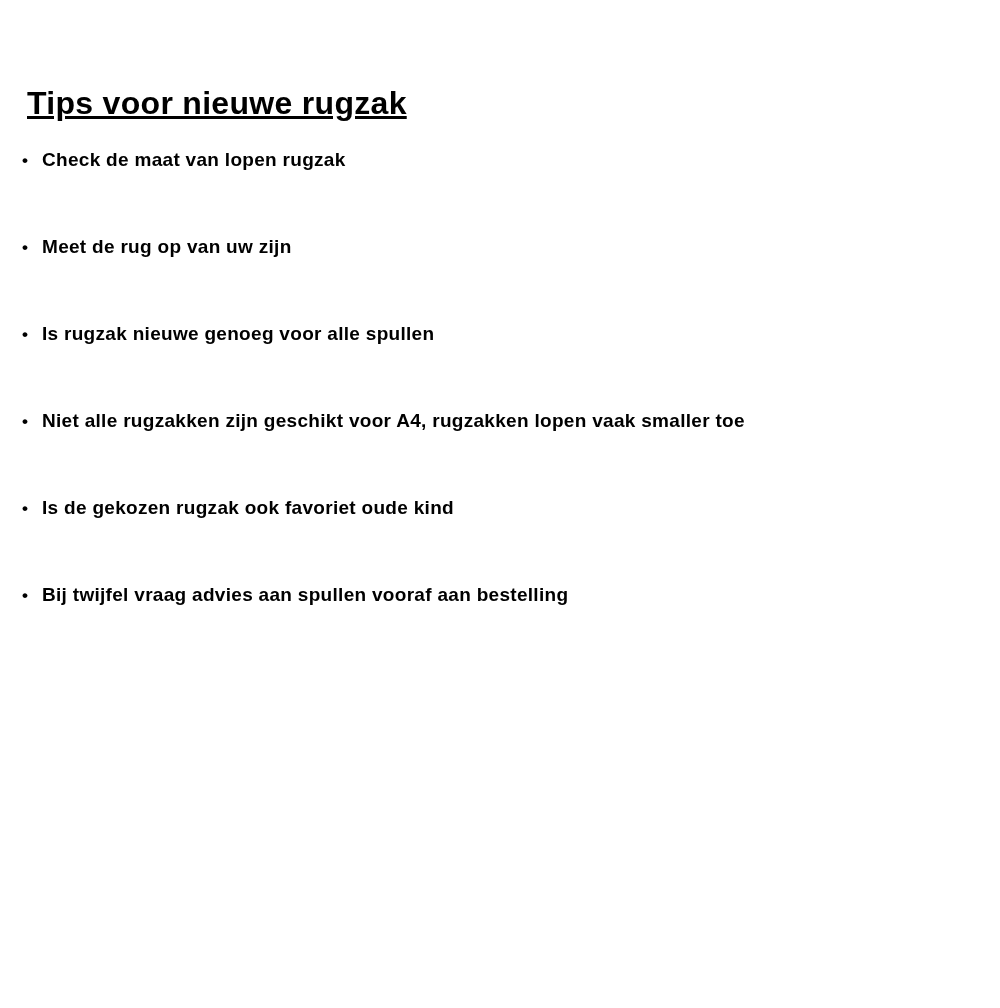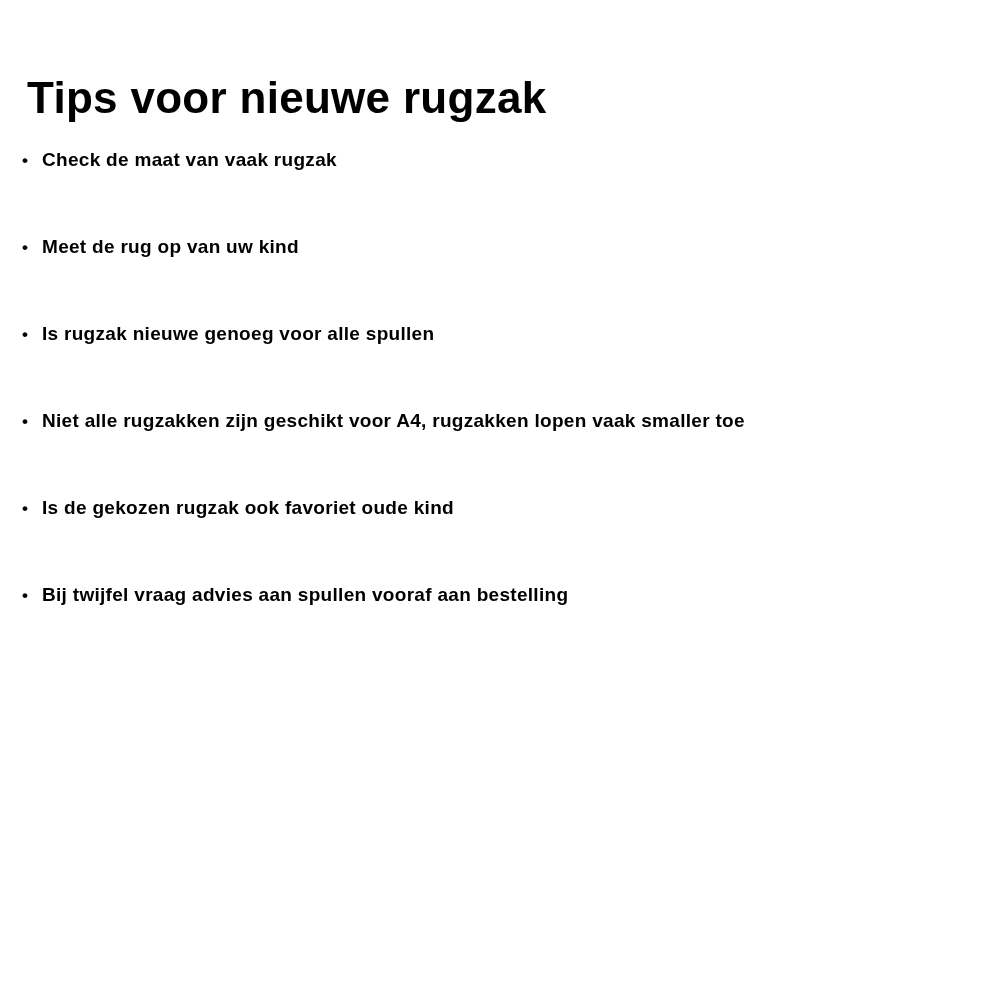--- a/index.html
+++ b/index.html
@@ -12,25 +12,26 @@
     width: 1000px;
     height: 1008px;
     background: #ffffff;
     color: #000000;
     font-family: "Liberation Sans", sans-serif;
     overflow: hidden;
   }
   .page-title {
     position: absolute;
     left: 27px;
-    top: 44px;
-    font-size: 44px;
+    top: 64px;
+    font-size: 32px;
     font-weight: bold;
     letter-spacing: 0.3px;
     white-space: nowrap;
+    text-decoration: underline;
   }
   .tips-list {
     list-style: none;
     margin: 0;
     padding: 0;
   }
   .tip-item {
     position: absolute;
     left: 22px;
     display: flex;
@@ -54,25 +55,25 @@
 </style>
 </head>
 <body>
 
 <div class="page">
   <h1 class="page-title">Tips voor nieuwe rugzak</h1>
 
   <ul class="tips-list">
     <li class="tip-item">
       <span class="bullet">•</span>
-      <span class="tip-text">Check de maat van vaak rugzak</span>
+      <span class="tip-text">Check de maat van lopen rugzak</span>
     </li>
     <li class="tip-item">
       <span class="bullet">•</span>
-      <span class="tip-text">Meet de rug op van uw kind</span>
+      <span class="tip-text">Meet de rug op van uw zijn</span>
     </li>
     <li class="tip-item">
       <span class="bullet">•</span>
       <span class="tip-text">Is rugzak nieuwe genoeg voor alle spullen</span>
     </li>
     <li class="tip-item">
       <span class="bullet">•</span>
       <span class="tip-text">Niet alle rugzakken zijn geschikt voor A4, rugzakken lopen vaak smaller toe</span>
     </li>
     <li class="tip-item">

